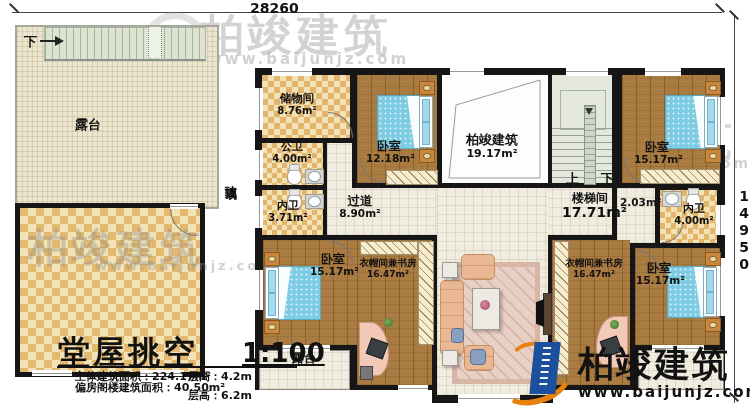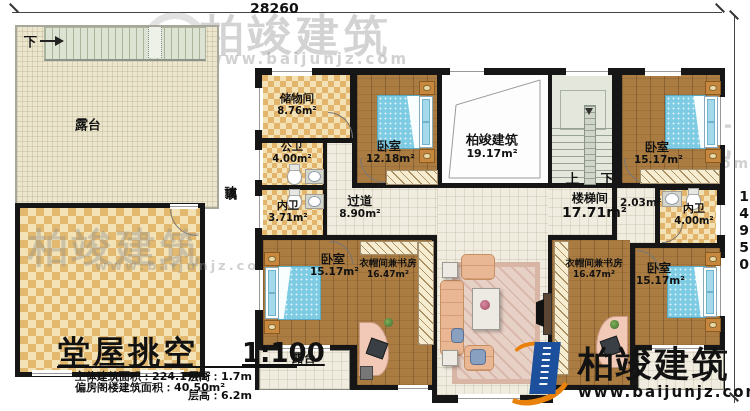--- a/index.html
+++ b/index.html
@@ -292,21 +292,21 @@
     <span class="nm" style="font-size:12px;">露台</span>
   </div>
 
   <div class="tb-title" style="left:58px;top:331px;">堂屋挑空</div>
   <div class="tb-scale" style="left:242px;top:338px;text-decoration:underline;">1:100</div>
   <div class="abs" style="left:57px;top:366px;width:240px;height:2px;background:#111;"></div>
   <div class="tb-row" style="left:75px;top:369px;">
     <span>主体建筑面积：</span><span>224.17m²</span>
   </div>
   <div class="tb-row" style="left:188px;top:369px;">
-    <span>层高：</span><span>1.7m</span>
+    <span>层高：</span><span>4.2m</span>
   </div>
   <div class="tb-row" style="left:75px;top:380px;">
     <span>偏房阁楼建筑面积：</span><span>40.50m²</span>
   </div>
   <div class="tb-row" style="left:188px;top:388px;">
     <span>层高：</span><span>6.2m</span>
   </div>
 
   <div class="abs" style="left:500px;top:358px;width:64px;height:36px;border:4px solid transparent;border-bottom:6px solid #e8820c;border-radius:50%;transform:rotate(-18deg);"></div>
   <div class="abs" style="left:512px;top:342px;width:30px;height:16px;border:3px solid transparent;border-top:4px solid #e8820c;border-radius:50%;transform:rotate(-12deg);"></div>

